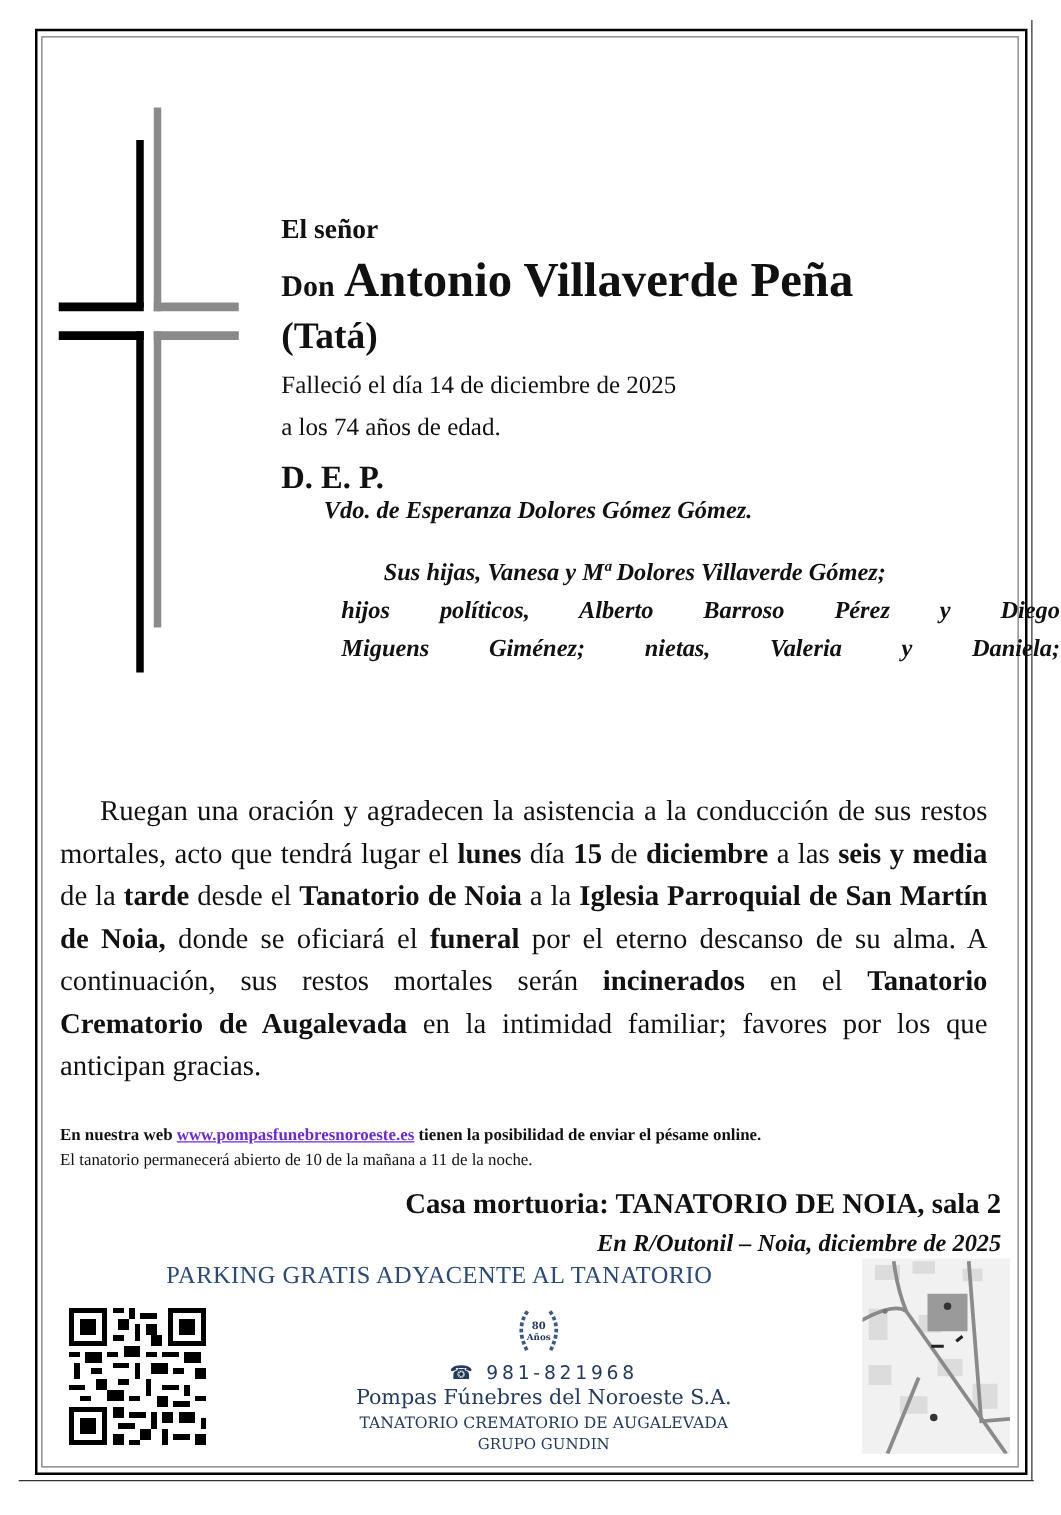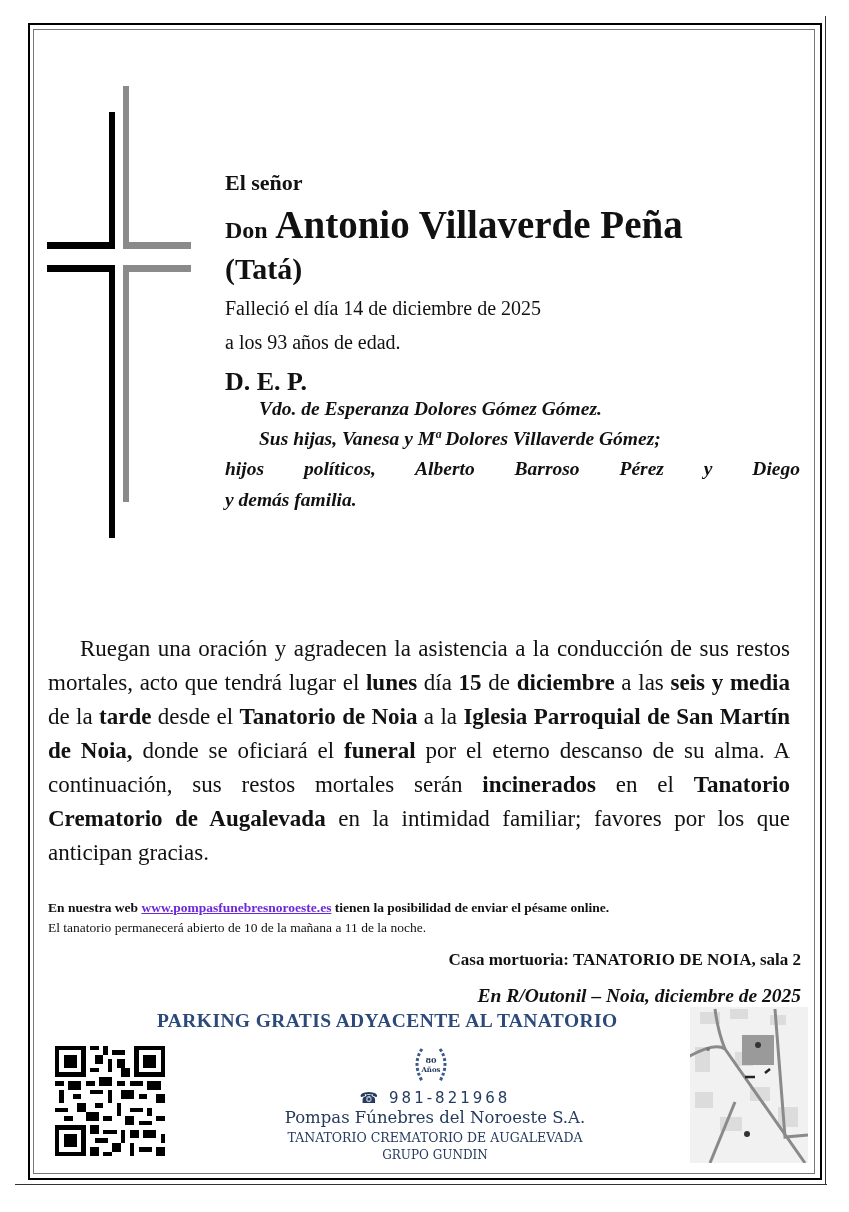--- a/index.html
+++ b/index.html
@@ -27,23 +27,23 @@
 
   #ruegan { position:absolute; left:48px; top:632px; width:742px; font-size:23px; line-height:34px; text-align:justify; }
   #ruegan b { font-weight:bold; }
   #ruegan .first { padding-left:32px; }
 
   .note { position:absolute; left:48px; width:770px; font-size:13.5px; white-space:nowrap; }
   #note1 { top:900px; font-weight:bold; }
   #note1 a { color:#6d28d9; font-weight:bold; text-decoration:underline; }
   #note2 { top:920px; }
 
-  #casa { position:absolute; right:48px; top:950px; font-size:17px; font-weight:bold; white-space:nowrap; text-align:right; }
+  #casa { position:absolute; right:48px; top:950px; font-size:23px; font-weight:bold; white-space:nowrap; text-align:right; }
   #lugar-fecha { position:absolute; right:48px; top:985px; font-size:19.5px; font-style:italic; font-weight:bold; white-space:nowrap; text-align:center; }
-  #parking { position:absolute; left:157px; top:1010px; font-size:19.5px; font-weight:bold; color:#2b4a7a; letter-spacing:0.4px; white-space:nowrap; }
+  #parking { position:absolute; left:133px; top:1010px; font-size:19.5px; font-weight:normal; color:#2b4a7a; letter-spacing:0.4px; white-space:nowrap; }
 
   #qr { position:absolute; left:55px; top:1046px; width:110px; height:110px; }
   #map { position:absolute; left:690px; top:1007px; width:118px; height:156px; background:#efefef; overflow:hidden; }
 
   .company { position:absolute; left:270px; width:330px; text-align:center; color:#243a5e; font-weight:normal; white-space:nowrap; }
   #logo { position:absolute; left:408px; top:1045px; width:46px; height:40px; }
   #phone { top:1089px; font-size:15px; letter-spacing:3px; font-family:"DejaVu Sans", sans-serif; }
   #cname { top:1108px; font-size:16.5px; font-family:"DejaVu Serif", serif; }
   #ctan { top:1130px; font-size:12.5px; font-family:"DejaVu Serif", serif; }
   #cgrupo { top:1148px; font-size:12px; font-family:"DejaVu Serif", serif; }
@@ -67,28 +67,28 @@
   <div class="cross-part gry" style="left:123px; top:265px; width:6px; height:237px;"></div>
 </div>
 
 <div id="el-senor" class="center">El señor</div>
 <div id="name-line" class="center">
   <span class="don">Don</span>
   <span>Antonio Villaverde Peña</span>
 </div>
 <div id="alias" class="center">(Tatá)</div>
 <div id="fallecio" class="center">Falleció el día 14 de diciembre de 2025</div>
-<div id="edad" class="center">a los 93 años de edad.</div>
+<div id="edad" class="center">a los 74 años de edad.</div>
 <div id="dep" class="center">D. E. P.</div>
 
 <div id="vdo" class="fam">Vdo. de Esperanza Dolores Gómez Gómez.</div>
-<div class="fam" style="top:424px;">
+<div class="fam" style="top:444px;margin-left:48px;">
   <div class="indent" style="text-align:left;">Sus hijas, Vanesa y Mª Dolores Villaverde Gómez;</div>
   <div style="text-align-last:justify;">hijos políticos, Alberto Barroso Pérez y Diego</div>
-  <div>y demás familia.</div>
+  <div style="text-align-last:justify;">Miguens Giménez; nietas, Valeria y Daniela;</div>
 </div>
 
 <div id="ruegan"><span class="first"></span><span>Ruegan una oración y agradecen la asistencia a la conducción de sus restos mortales, acto que tendrá lugar el </span><b>lunes</b><span> día </span><b>15</b><span> de </span><b>diciembre</b><span> a las </span><b>seis y media</b><span> de la </span><b>tarde</b><span> desde el </span><b>Tanatorio de Noia</b><span> a la </span><b>Iglesia Parroquial de San Martín de Noia,</b><span> donde se oficiará el </span><b>funeral</b><span> por el eterno descanso de su alma. A continuación, sus restos mortales serán </span><b>incinerados</b><span> en el </span><b>Tanatorio Crematorio de Augalevada</b><span> en la intimidad familiar; favores por los que anticipan gracias.</span></div>
 
 <div id="note1" class="note"><span>En nuestra web </span><a>www.pompasfunebresnoroeste.es</a><span> tienen la posibilidad de enviar el pésame online.</span></div>
 <div id="note2" class="note">El tanatorio permanecerá abierto de 10 de la mañana a 11 de la noche.</div>
 
 <div id="casa">Casa mortuoria: TANATORIO DE NOIA, sala 2</div>
 <div id="lugar-fecha">En R/Outonil – Noia, diciembre de 2025</div>
 <div id="parking">PARKING GRATIS ADYACENTE AL TANATORIO</div>

